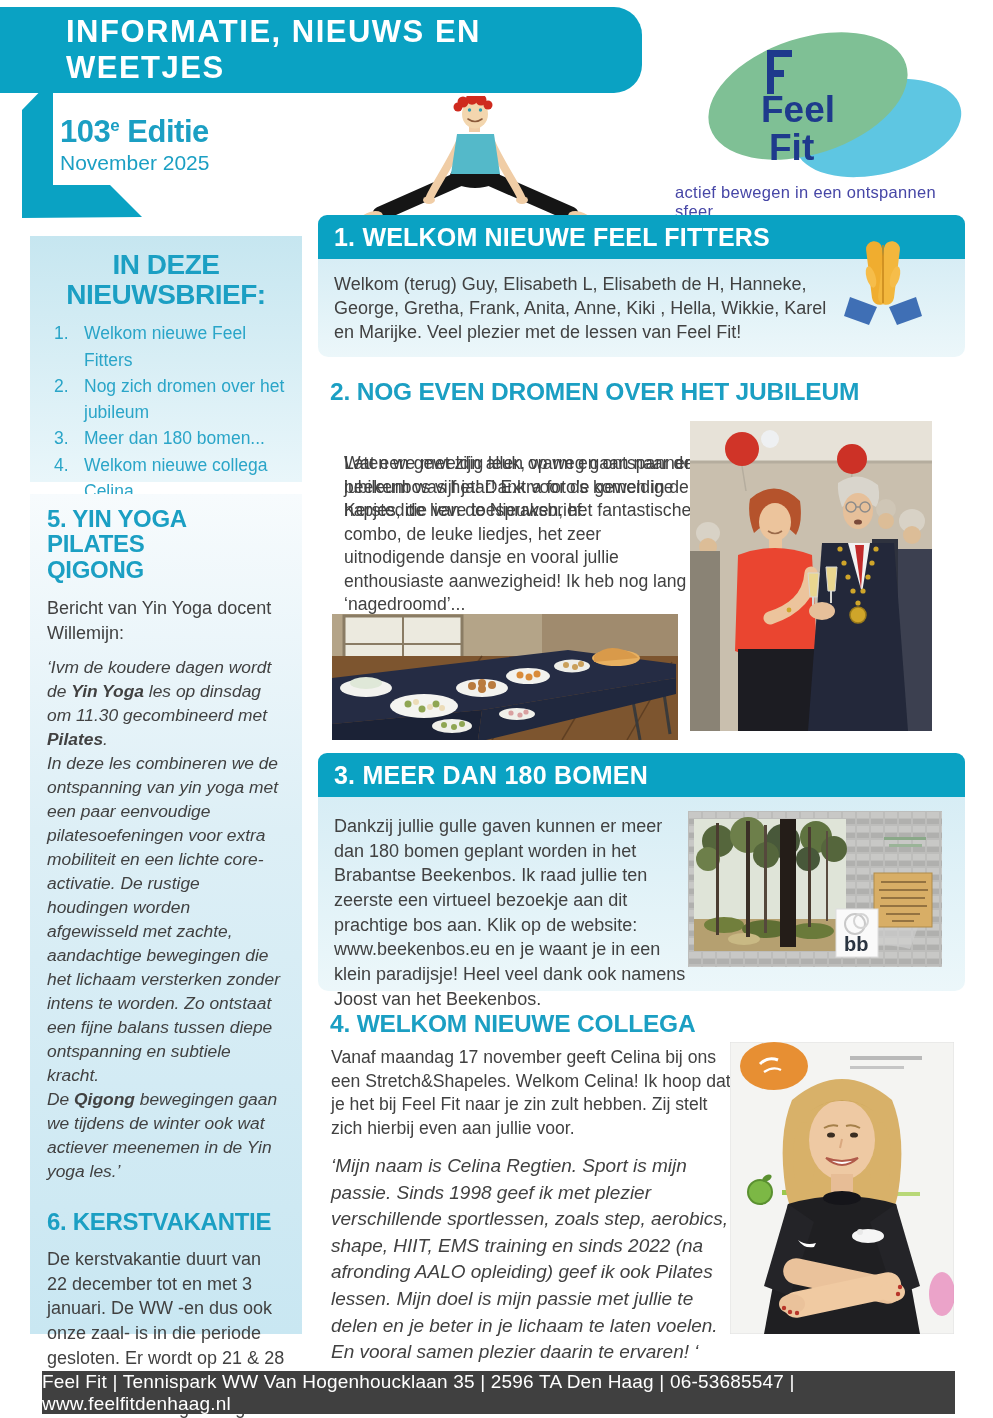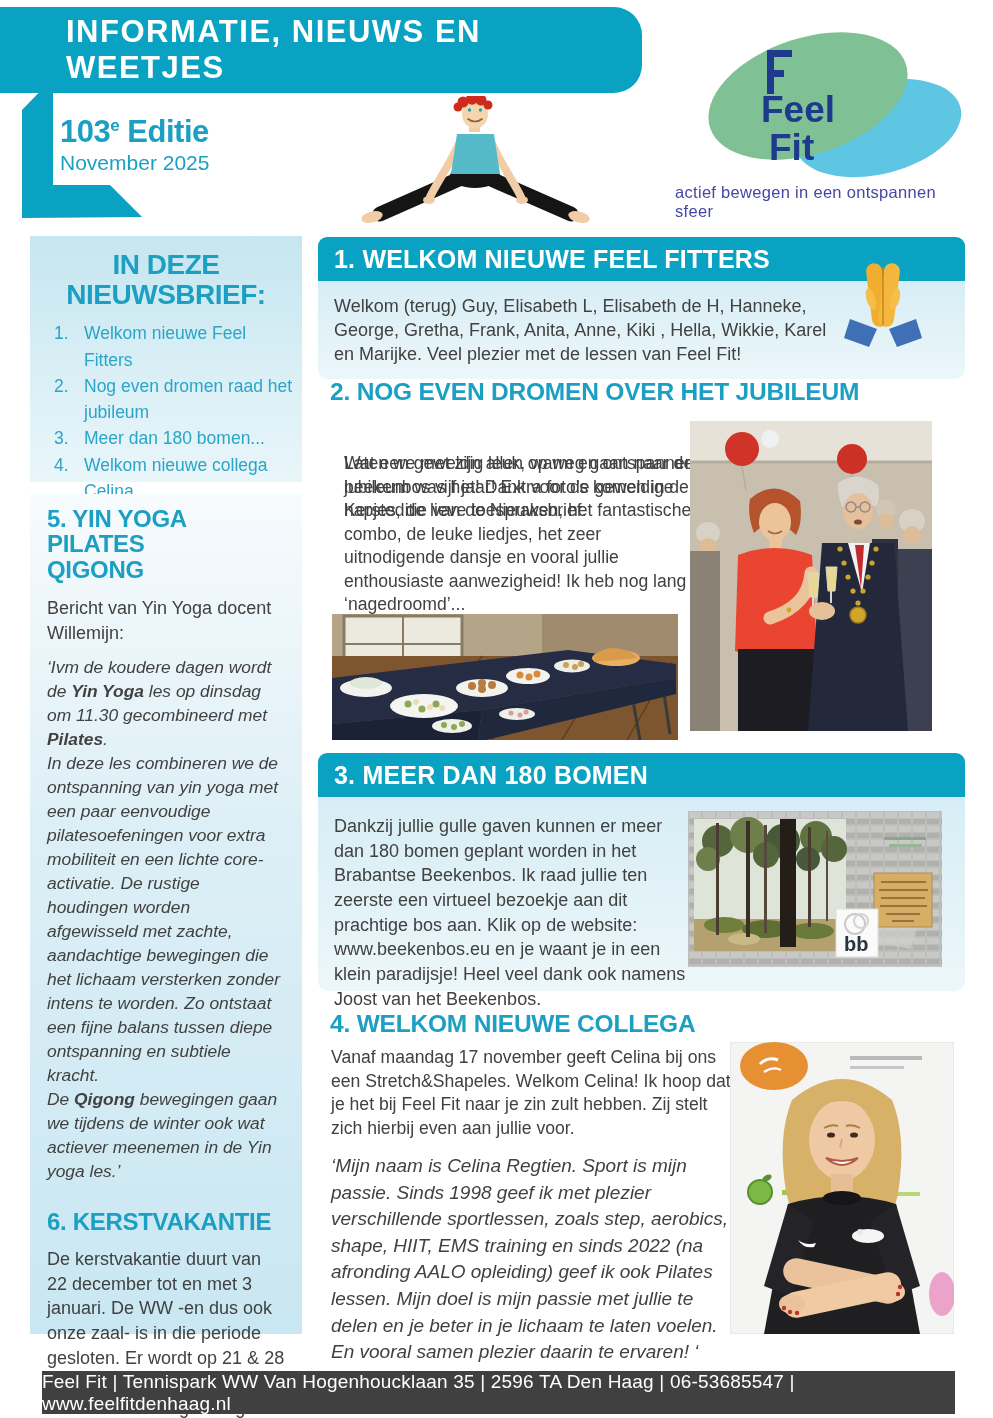--- a/index.html
+++ b/index.html
@@ -32,21 +32,21 @@
   .leftcol .quote{font-size:17.4px;font-style:italic;line-height:1.38;white-space:pre-line;margin:0;}
   .leftcol .kerst-title{margin-top:26px;}
   .leftcol .kerst-p{font-size:18px;line-height:1.38;margin:12px 0 0;}
   
   .sec{position:absolute;}
   .sec-banner{background:#0aa2c3;height:44px;border-radius:9px 9px 0 0;display:flex;align-items:center;}
   .sec-banner span{color:#fff;font-size:25px;font-weight:bold;letter-spacing:0.2px;padding-left:16px;}
   .sec-box{background:linear-gradient(180deg,#d7edf5 0%,#ecf7fa 100%);border-radius:0 0 10px 10px;box-sizing:border-box;}
   .sec h2{margin:0;color:#1b9fc3;font-size:24.5px;letter-spacing:-0.2px;}
   .bodytext{font-size:17.6px;line-height:1.34;color:#414141;margin:0;}
-  .sec1{left:318px;top:237px;width:647px;}
+  .sec1{left:318px;top:215px;width:647px;}
   .sec1 .sec-box{padding:13px 120px 13px 16px;min-height:97px;font-size:18px;}
   .hands{position:absolute;left:524px;top:20px;}
   .sec2{left:318px;top:378px;width:675px;height:370px;}
   .sec2 h2{padding-left:12px;}
   .sec2 .bodytext{position:absolute;left:13px;top:37px;width:354px;}
   .photo-buffet{position:absolute;left:14px;top:236px;}
   .photo-jubileum{position:absolute;left:372px;top:43px;}
   .sec3{left:318px;top:753px;width:647px;}
   .sec3 .sec-box{height:194px;position:relative;padding:17px 0 0 16px;}
   .sec3 .bodytext{width:352px;font-size:18px;line-height:1.37;}
@@ -119,21 +119,21 @@
 
   <aside class="toc">
     <h2><span>IN DEZE</span><br><span>NIEUWSBRIEF:</span></h2>
     <ol>
       <li>
           <span class="n">1.</span>
           <span class="t">Welkom nieuwe Feel Fitters</span>
         </li>
       <li>
           <span class="n">2.</span>
-          <span class="t">Nog even dromen raad het jubileum</span>
+          <span class="t">Nog zich dromen over het jubileum</span>
         </li>
       <li>
           <span class="n">3.</span>
           <span class="t">Meer dan 180 bomen...</span>
         </li>
       <li>
           <span class="n">4.</span>
           <span class="t">Welkom nieuwe collega Celina</span>
         </li>
       <li>

